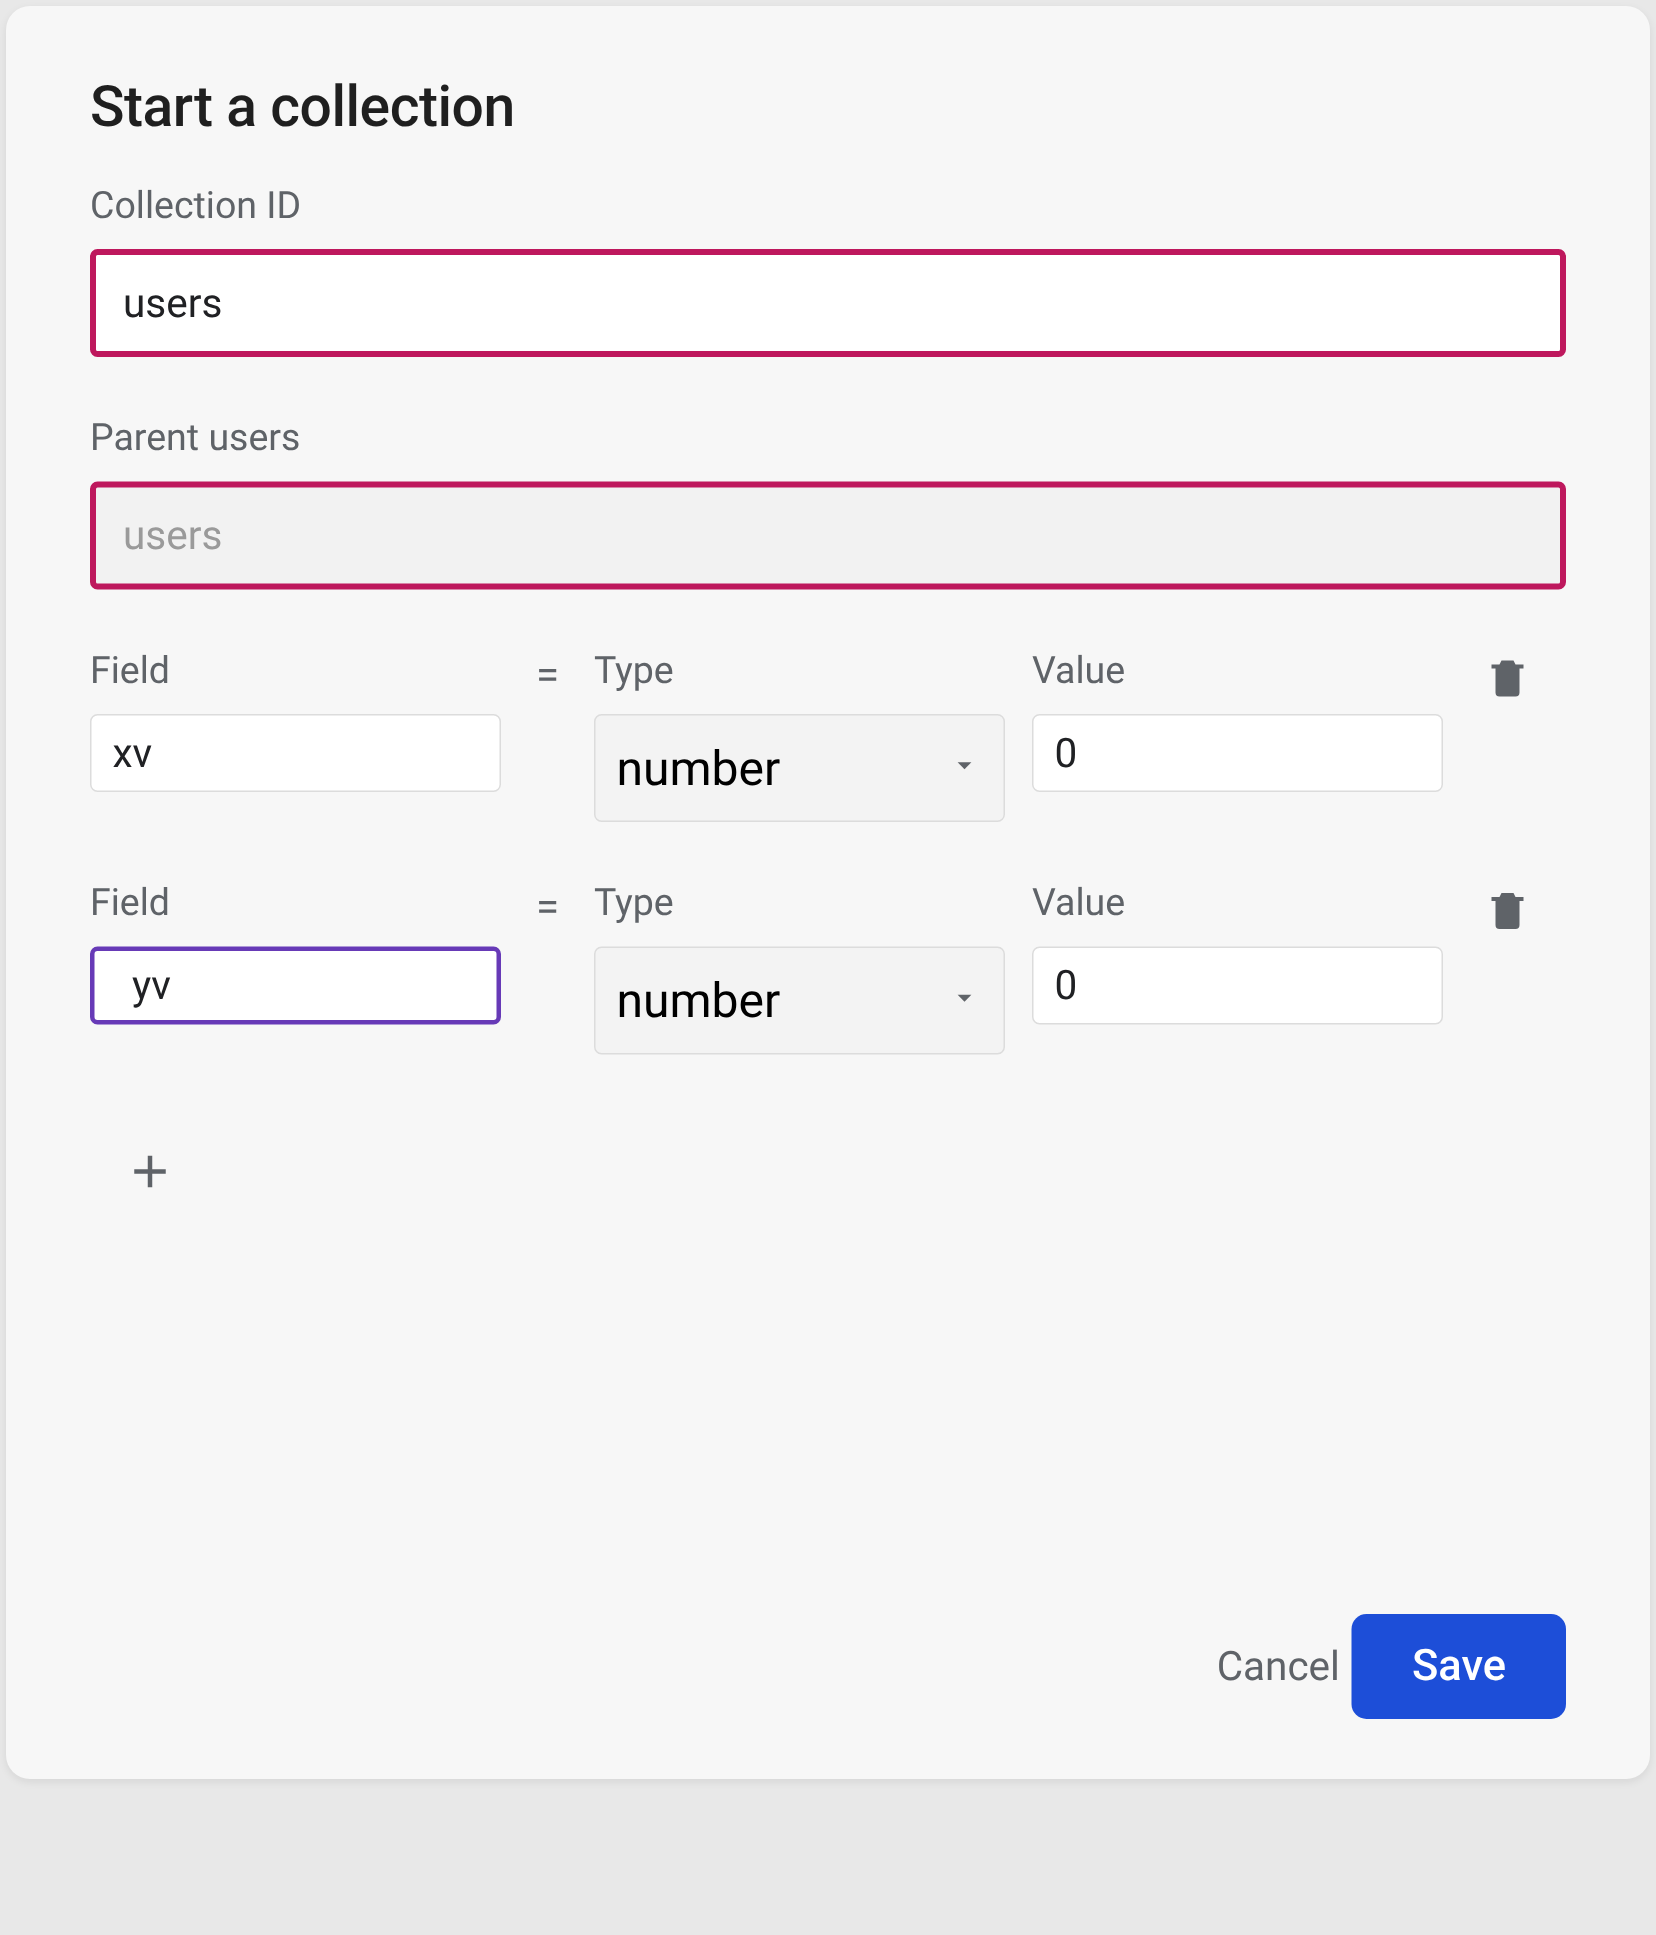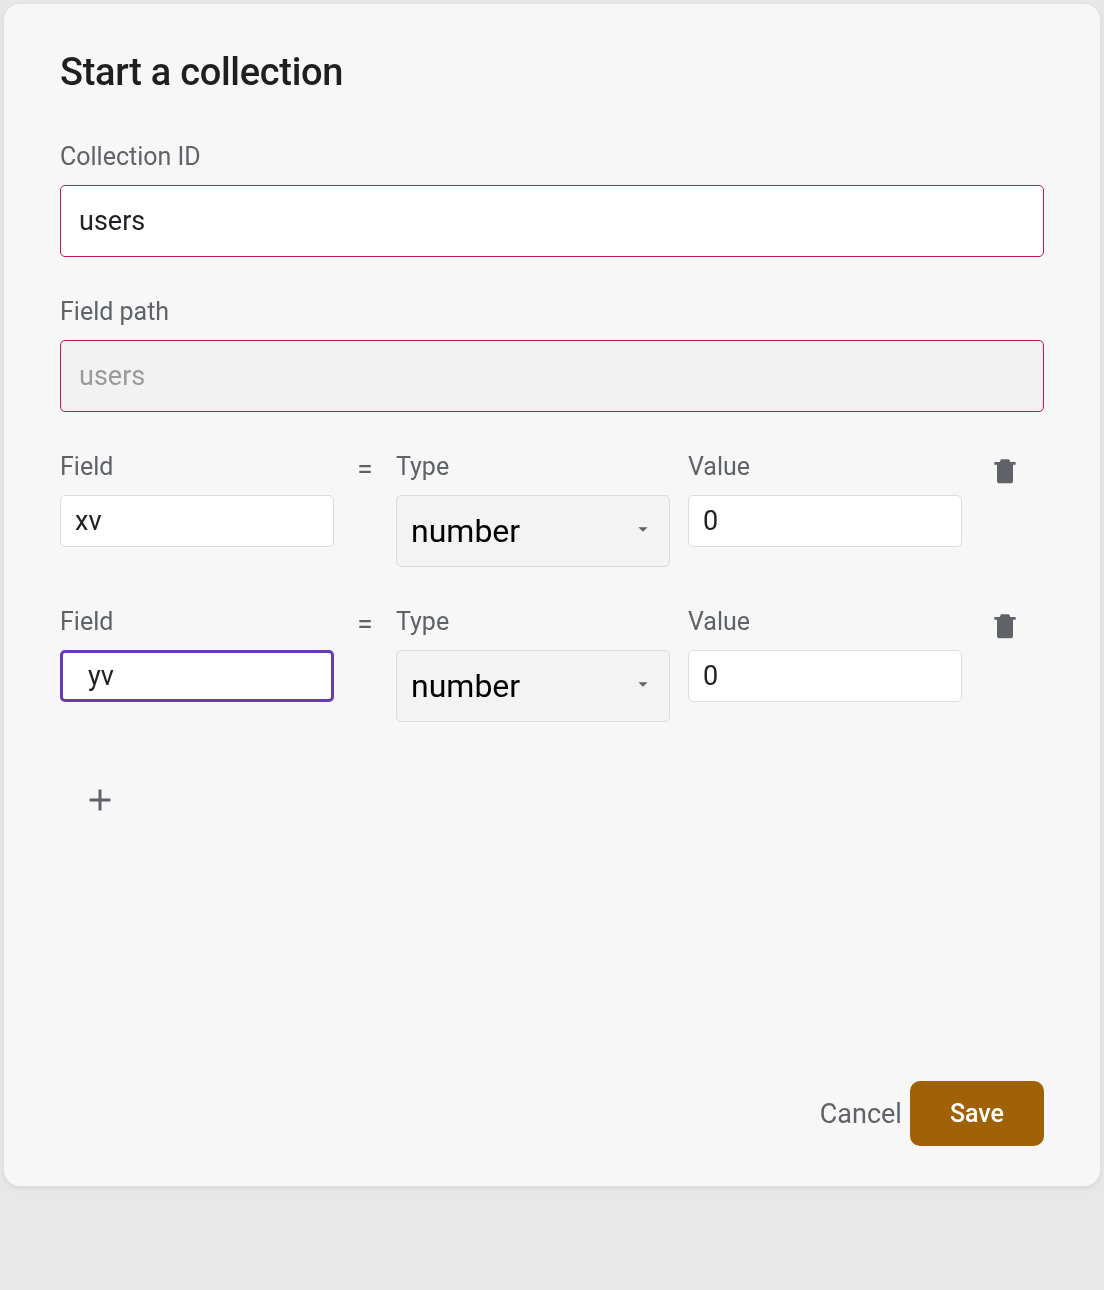--- a/index.html
+++ b/index.html
@@ -19,34 +19,34 @@
       padding: 46px 56px 40px 56px;
       display: flex;
       flex-direction: column;
       box-shadow: 0 2px 6px rgba(0,0,0,0.08);
       position: relative;
     }
     .title {
       font-size: 38px;
       font-weight: 500;
       color: #1f1f1f;
-      margin-bottom: 48px;
+      margin-bottom: 29px;
       letter-spacing: -0.3px;
     }
     .group { margin-bottom: 40px; }
     .label {
       font-size: 25px;
       color: #5f6368;
       margin-bottom: 14px;
       font-weight: 400;
     }
     .input {
       width: 100%;
       height: 72px;
-      border: 1px solid #be185d;
+      border: 4px solid #be185d;
       border-radius: 5px;
       background: #ffffff;
       padding: 0 18px;
       font-size: 27px;
       color: #202124;
       font-family: inherit;
       outline: none;
     }
     .input.disabled {
       background: #f2f2f2;
@@ -130,23 +130,23 @@
     .btn-text {
       font-size: 27px;
       color: #5f6368;
       background: none;
       border: none;
       cursor: pointer;
       font-family: inherit;
       padding: 16px 8px;
     }
     .btn-primary {
-      font-size: 25px;
+      font-size: 29px;
       color: #ffffff;
-      background: #a16207;
+      background: #1d4ed8;
       border: none;
       border-radius: 10px;
       padding: 18px 40px;
       cursor: pointer;
       font-family: inherit;
       font-weight: 500;
     }
   </style>
 </head>
 <body>
@@ -154,21 +154,21 @@
 <div class="dialog">
 
   <h1 class="title">Start a collection</h1>
 
   <div class="group">
     <div class="label">Collection ID</div>
     <input class="input" value="users" style="">
   </div>
 
   <div class="group">
-    <div class="label">Field path</div>
+    <div class="label">Parent users</div>
     <input class="input disabled" disabled="" value="users" style="">
   </div>
 
 
   <div class="field-row">
     <div class="col-field">
       <div class="label">Field</div>
       <input class="small-input" value="xv" style="">
     </div>
     <div class="col-eq">=</div>

